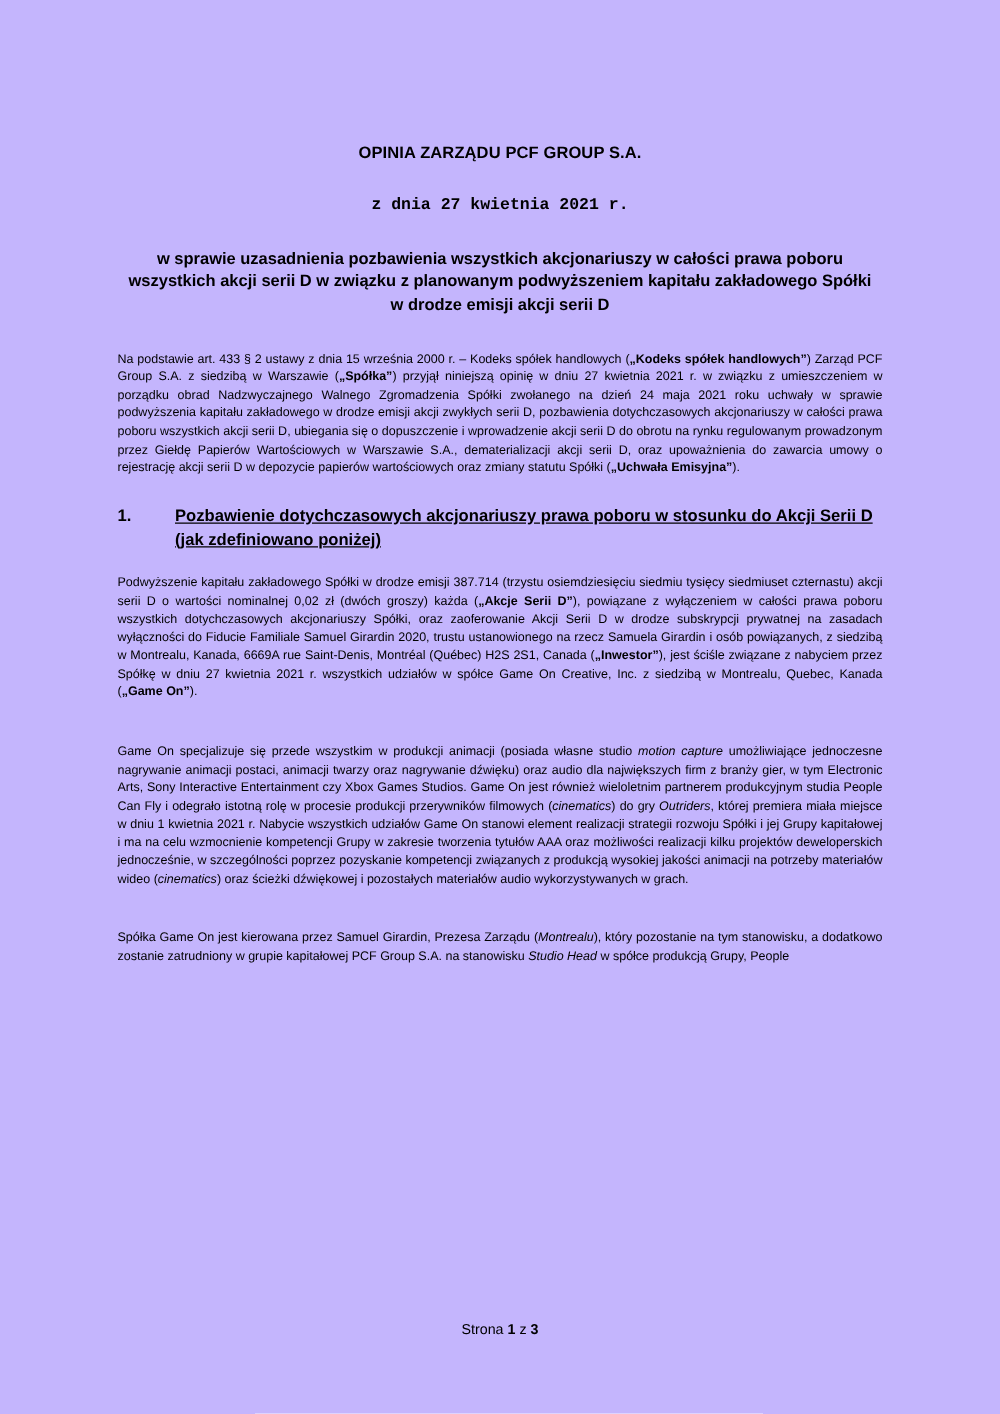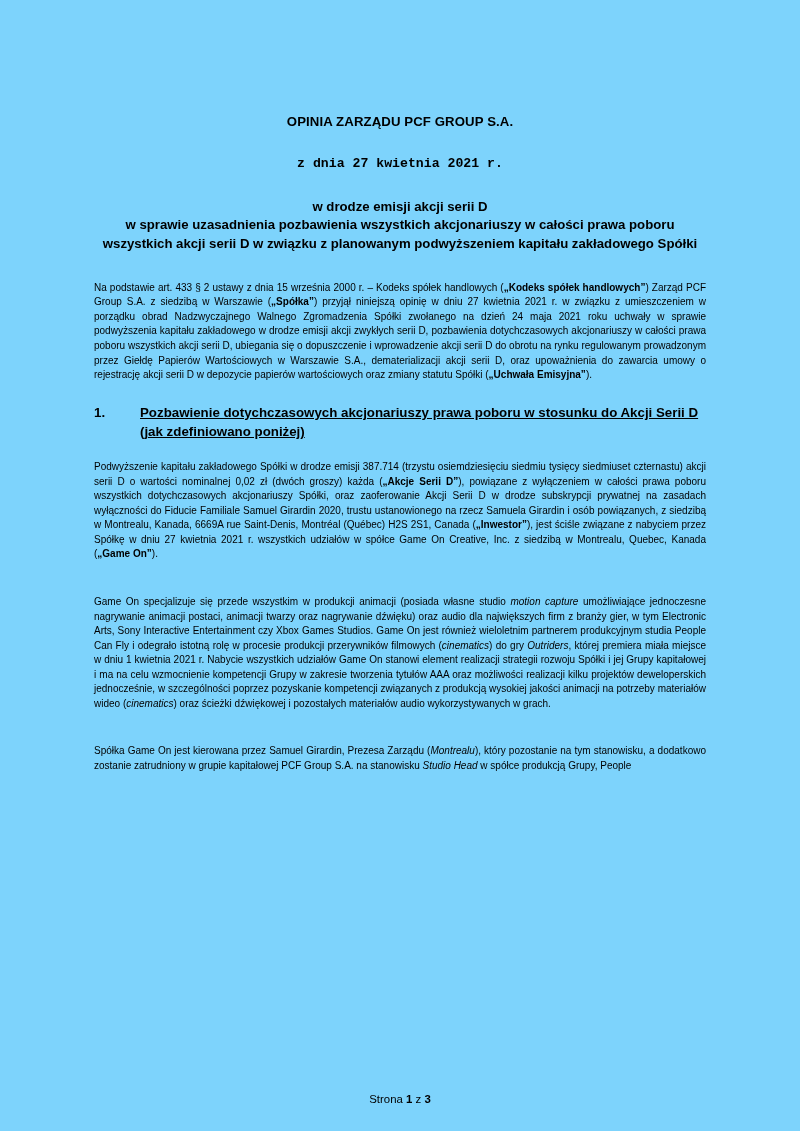--- a/index.html
+++ b/index.html
@@ -10,21 +10,21 @@
   }
   body {
     font-family: "Liberation Sans", sans-serif;
     color: #000000;
     -webkit-font-smoothing: antialiased;
   }
   .page {
     position: relative;
     width: 800px;
     height: 1131px;
-    background: #7dd3fc;
+    background: #c4b5fd;
     box-sizing: border-box;
     overflow: hidden;
   }
   .content {
     position: absolute;
     left: 94px;
     top: 112px;
     width: 612px;
   }
   
@@ -84,40 +84,40 @@
   .after-heading {
     margin-top: 19px !important;
   }
   b, .b { font-weight: bold; }
   i, .i { font-style: italic; }
   
   .footer {
     position: absolute;
     left: 0;
     right: 0;
-    top: 1093px;
+    top: 1058px;
     text-align: center;
     font-size: 11.4px;
     line-height: 1.2;
   }
   .footer .pg { font-weight: bold; }
 </style>
 </head>
 <body>
 
 <div class="page">
 
   <div class="content">
 
     <div class="title-block">
       <div class="title-main">OPINIA ZARZĄDU PCF GROUP S.A.</div>
       <div class="title-date">z dnia 27 kwietnia 2021 r.</div>
       <div class="title-subject">
+        <span class="sub-line">w sprawie uzasadnienia pozbawienia wszystkich akcjonariuszy w całości prawa poboru wszystkich akcji serii D w związku z planowanym podwyższeniem kapitału zakładowego Spółki</span>
         <span class="sub-line">w drodze emisji akcji serii D</span>
-        <span class="sub-line">w sprawie uzasadnienia pozbawienia wszystkich akcjonariuszy w całości prawa poboru wszystkich akcji serii D w związku z planowanym podwyższeniem kapitału zakładowego Spółki</span>
       </div>
     </div>
 
     <p class="body first"><span>Na podstawie art. 433 § 2 ustawy z dnia 15 września 2000 r. – Kodeks spółek handlowych (</span><b>„Kodeks spółek handlowych”</b><span>) Zarząd PCF Group S.A. z siedzibą w Warszawie (</span><b>„Spółka”</b><span>) przyjął niniejszą opinię w dniu 27 kwietnia 2021 r. w związku z umieszczeniem w porządku obrad Nadzwyczajnego Walnego Zgromadzenia Spółki zwołanego na dzień 24 maja 2021 roku uchwały w sprawie podwyższenia kapitału zakładowego w drodze emisji akcji zwykłych serii D, pozbawienia dotychczasowych akcjonariuszy w całości prawa poboru wszystkich akcji serii D, ubiegania się o dopuszczenie i wprowadzenie akcji serii D do obrotu na rynku regulowanym prowadzonym przez Giełdę Papierów Wartościowych w Warszawie S.A., dematerializacji akcji serii D, oraz upoważnienia do zawarcia umowy o rejestrację akcji serii D w depozycie papierów wartościowych oraz zmiany statutu Spółki (</span><b>„Uchwała Emisyjna”</b><span>).</span></p>
 
     <div class="numbered-heading">
       <span class="num">1.</span>
       <span class="htext">Pozbawienie dotychczasowych akcjonariuszy prawa poboru w stosunku do Akcji Serii D (jak zdefiniowano poniżej)</span>
     </div>
 

